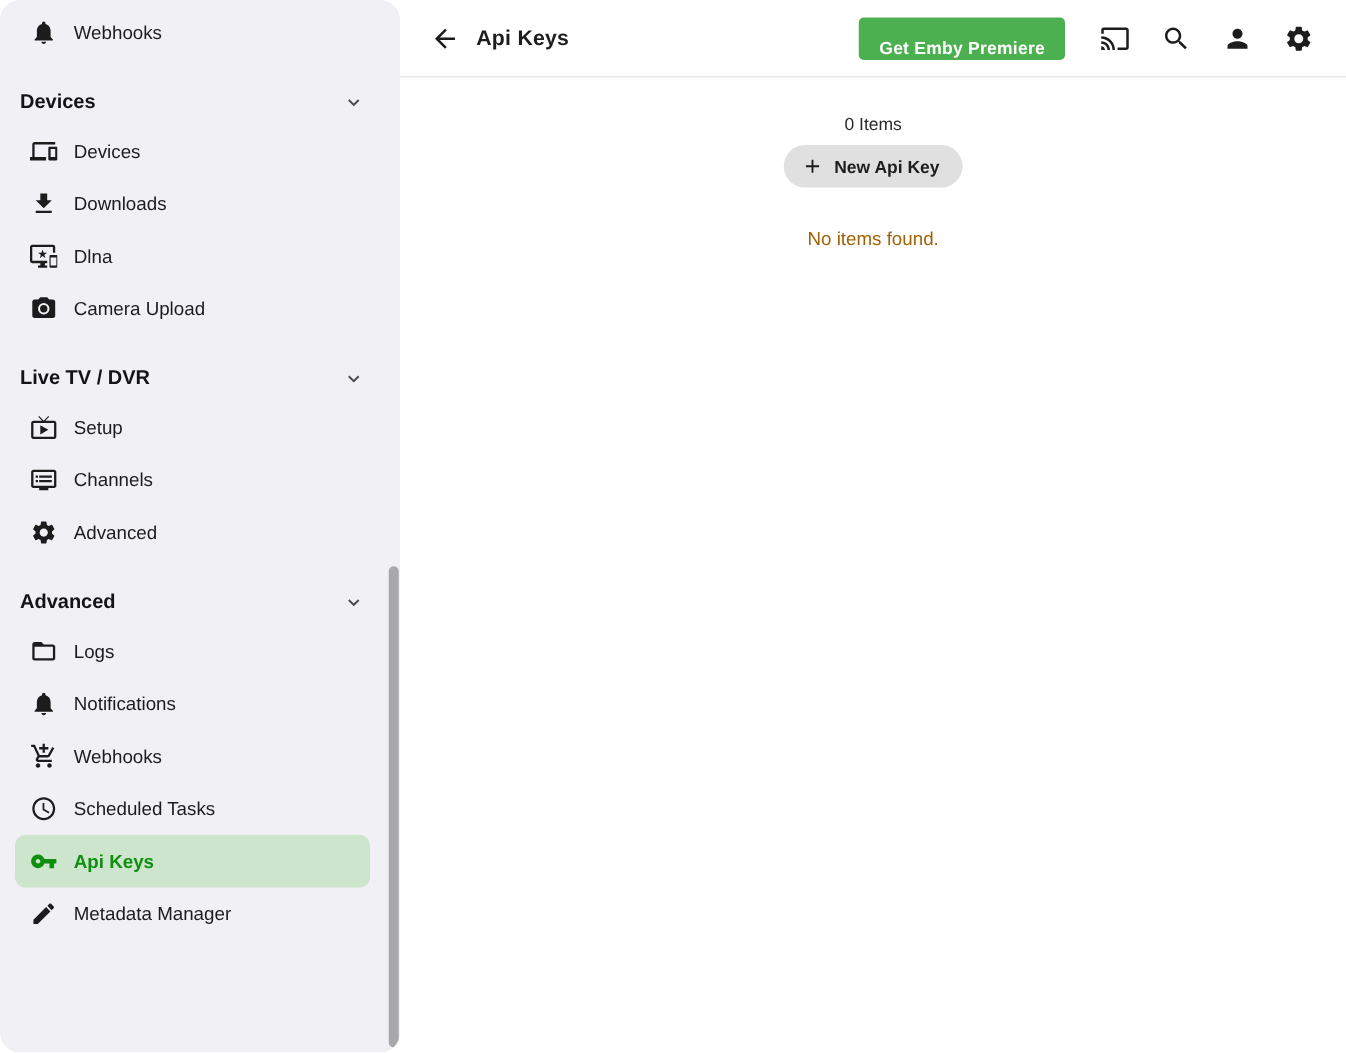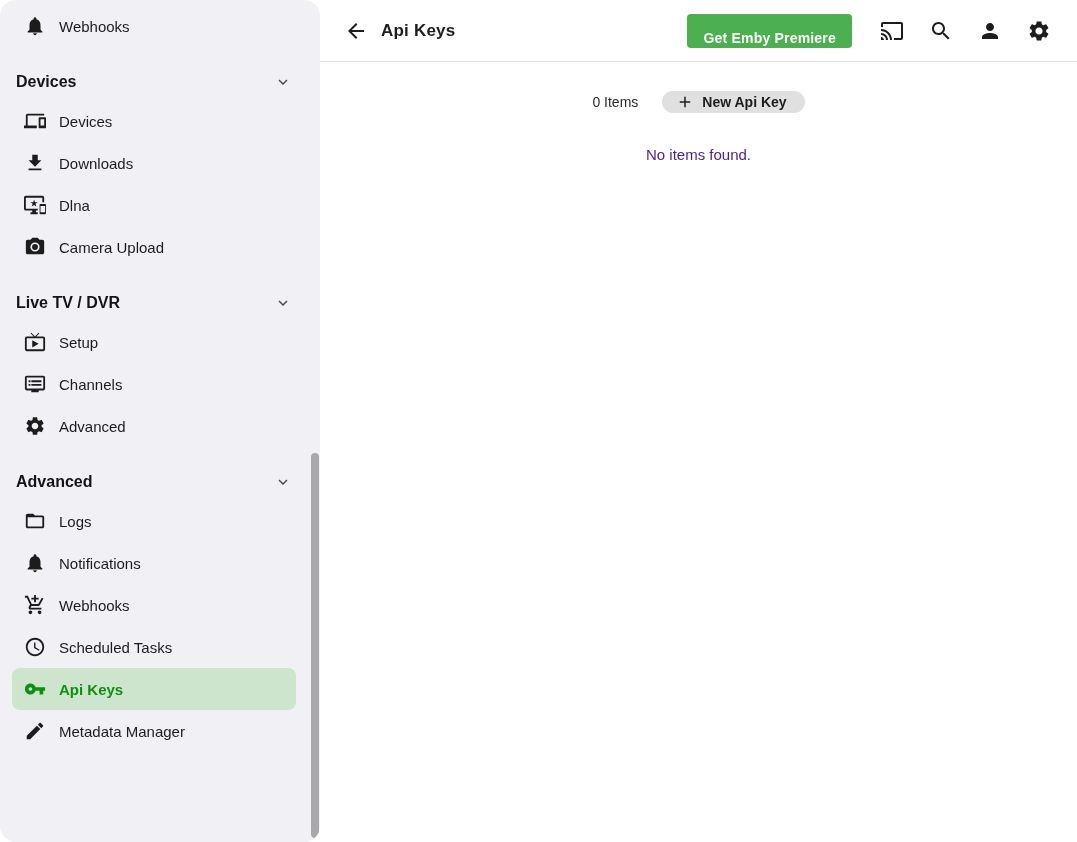--- a/index.html
+++ b/index.html
@@ -32,25 +32,25 @@
   .main{flex:1;background:#fff;display:flex;flex-direction:column;}
   .app-header{display:flex;align-items:center;height:62px;padding:0 26px 0 24px;border-bottom:1px solid #e2e2e2;background:#fff;}
   .icon-btn{background:none;border:none;width:24px;height:24px;padding:0;color:#1d1d1d;cursor:pointer;flex:0 0 24px;}
   .icon-btn .icon,.icon-btn{display:inline-block;}
   .page-title{font-size:17px;font-weight:bold;color:#1d1d1d;margin-left:13px;letter-spacing:.2px;}
   .header-spacer{flex:1;}
   .premiere-btn{height:34px;padding:16px 16px;border:none;border-radius:4px;background:var(--accent);color:#fff;font-size:14px;font-weight:bold;font-family:inherit;cursor:pointer;margin-right:28px;letter-spacing:.2px;}
   .header-icons{display:flex;align-items:center;gap:25px;}
 
   .content{flex:1;display:flex;flex-direction:column;align-items:center;}
-  .toolbar-row{display:flex;align-items:center;justify-content:center;gap:24px;margin-top:29px;width:100%;}
+  .toolbar-row{display:flex;align-items:center;gap:9px;margin-top:29px;width:100%;flex-direction:column;}
   .items-count{font-size:14px;color:#2a2a2a;}
-  .pill-btn{display:flex;align-items:center;gap:8px;height:22px;padding:0 18px 0 14px;border:none;border-radius:17px;background:var(--pill-bg);color:#1d1d1d;font-size:14px;font-weight:bold;font-family:inherit;cursor:pointer;}
+  .pill-btn{display:flex;align-items:center;gap:8px;height:34px;padding:0 18px 0 14px;border:none;border-radius:17px;background:var(--pill-bg);color:#1d1d1d;font-size:14px;font-weight:bold;font-family:inherit;cursor:pointer;}
   .pill-btn .icon{width:18px;height:18px;color:#1d1d1d;}
-  .empty-message{margin-top:33px;font-size:15px;color:#4c1d95;}
+  .empty-message{margin-top:33px;font-size:15px;color:#a16207;}
 
   .icon svg{display:block;width:100%;height:100%;fill:currentColor;}
   .icon{display:inline-block;}
 </style>
 </head>
 <body>
 
 <div class="app">
 
   <aside class="sidebar">

